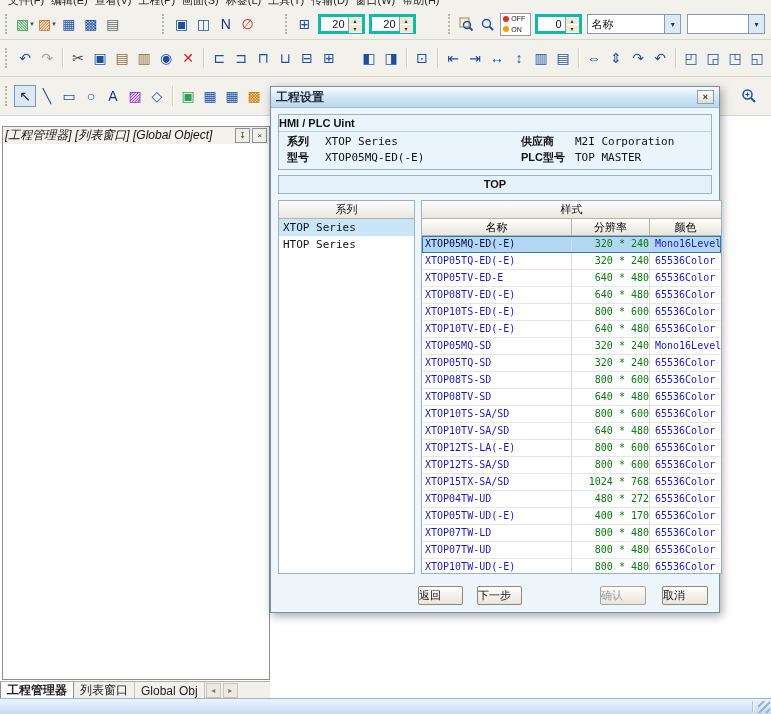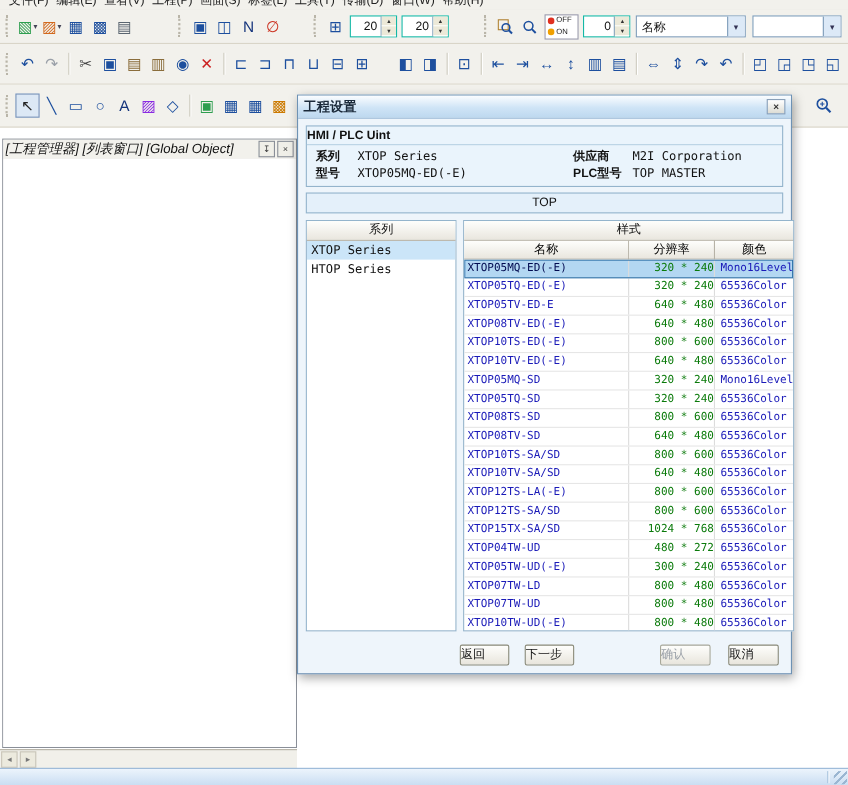--- a/index.html
+++ b/index.html
@@ -17,21 +17,21 @@
   .row3{top:77px;height:39px;}
   .tgrip{width:3px;height:20px;margin:0 4px 0 2px;border-left:2px dotted #b9b5a8;}
   .tsep{width:1px;height:20px;background:#cfccc0;margin:0 4px;box-shadow:1px 0 0 #fff;}
   .tgroup{display:flex;align-items:center;}
   .tbtn{width:22px;height:22px;display:flex;align-items:center;justify-content:center;border:1px solid transparent;box-sizing:border-box;}
   .tbtn .gl{font-size:14px;line-height:1;}
   .tbtn .dd{font-size:7px;color:#445;margin-left:1px;}
   .tbtn.active{border:1px solid #7a93b8;background:#dce8f5;}
   .spacer{flex:1;}
 
-  .spin{display:inline-flex;height:20px;border:1px solid #14b8a6;background:#fff;margin:0 2px;box-sizing:border-box;}
+  .spin{display:inline-flex;height:20px;border:3px solid #14b8a6;background:#fff;margin:0 2px;box-sizing:border-box;}
   .spin-val{width:24px;font-size:11px;display:flex;align-items:center;justify-content:flex-end;padding-right:3px;color:#111;}
   .spin-btns{display:flex;flex-direction:column;width:13px;border-left:1px solid #7f9db9;}
   .spin-btns i{flex:1;font-style:normal;font-size:6px;display:flex;align-items:center;justify-content:center;background:#ece9d8;color:#333;border-bottom:1px solid #fff;}
 
   .combo{display:inline-flex;height:20px;border:1px solid #7f9db9;background:#fff;align-items:center;margin:0 3px;box-sizing:border-box;}
   .combo-val{font-size:11px;padding:0 4px;flex:1;white-space:nowrap;overflow:hidden;color:#111;}
   .combo-arrow{width:15px;height:100%;background:#dce9f7;border-left:1px solid #7f9db9;display:flex;align-items:center;justify-content:center;font-size:8px;color:#335;}
 
   .onoff{width:32px;height:23px;border:1px solid #99a;background:#fff;display:flex;flex-direction:column;font-size:7px;line-height:1;margin:0 2px;box-sizing:border-box;}
   .oo-row{flex:1;display:flex;align-items:center;gap:2px;padding-left:2px;color:#222;}
@@ -63,21 +63,21 @@
   .dlg-title{height:20px;flex:none;background:linear-gradient(#fbfdff,#cfe4f6 55%,#bdd8ef);display:flex;align-items:center;padding:0 5px;border-bottom:1px solid #9ebcd8;font-size:12px;font-weight:bold;color:#1b2a3a;}
   .dlg-close{margin-left:auto;width:17px;height:14px;border:1px solid #8aa0b8;background:linear-gradient(#fff,#dcdcd4);font-size:9px;display:flex;align-items:center;justify-content:center;color:#333;box-sizing:border-box;}
   .dlg-body{flex:1;padding:6px 7px;position:relative;}
 
   .info-box{border:1px solid #94b4cc;background:#eaf4fc;}
   .info-hdr{height:16px;text-align:left;font-weight:bold;font-size:11px;line-height:16px;border-bottom:1px solid #b9d2e4;color:#111;}
   .info-grid{display:grid;grid-template-columns:38px 196px 54px 1fr;padding:2px 8px 4px;row-gap:1px;font-size:11px;color:#111;align-items:center;}
   .info-grid .lbl{font-weight:bold;}
   .info-grid .val{font-family:"DejaVu Sans Mono","Liberation Mono",monospace;font-size:11px;white-space:nowrap;}
 
-  .top-band{margin-top:5px;border:1px solid #94b4cc;background:#e4f0fa;height:17px;line-height:17px;text-align:center;font-weight:normal;font-size:11px;color:#111;}
+  .top-band{margin-top:5px;border:1px solid #94b4cc;background:#e4f0fa;height:17px;line-height:17px;text-align:center;font-weight:bold;font-size:11px;color:#111;}
 
   .panels{margin-top:6px;display:flex;gap:6px;height:374px;}
   .series-panel{width:137px;flex:none;border:1px solid #94b4cc;background:#fff;display:flex;flex-direction:column;box-sizing:border-box;}
   .ph{height:17px;flex:none;line-height:16px;text-align:center;font-size:11px;background:linear-gradient(#fefefc,#e9e6de);border-bottom:1px solid #b6b2a6;color:#111;}
   .series-list{flex:1;overflow:hidden;}
   .series-item{height:17px;line-height:17px;padding-left:4px;font-family:"DejaVu Sans Mono","Liberation Mono",monospace;font-size:11px;color:#111;}
   .series-item.sel{background:#cbe5f8;}
 
   .style-panel{flex:1;border:1px solid #94b4cc;background:#fff;display:flex;flex-direction:column;box-sizing:border-box;}
   .col-hdrs{display:flex;height:17px;flex:none;}
@@ -390,20 +390,25 @@
   <div class="left-panel">
     <div class="panel-title">
       <span class="pt-text">[工程管理器] [列表窗口] [Global Object]</span>
       <span class="pt-btn">↧</span>
       <span class="pt-btn">×</span>
     </div>
     <div class="panel-body"></div>
   </div>
 
   <div class="tabstrip">
+    <span id="tabList" style="display:flex;">
+        <span class="tab active">工程管理器</span>
+        <span class="tab">列表窗口</span>
+        <span class="tab">Global Obj</span>
+      </span>
     <span class="tab-arrow">◂</span>
     <span class="tab-arrow">▸</span>
   </div>
 
   <div class="statusbar">
     <span class="sb-div"></span>
     <span class="sb-grip"></span>
   </div>
 
   <div class="dialog">
@@ -522,21 +527,21 @@
                 <span class="cell c-res">1024 * 768</span>
                 <span class="cell c-color">65536Color</span>
               </div>
               <div class="row">
                 <span class="cell c-name">XTOP04TW-UD</span>
                 <span class="cell c-res">480 * 272</span>
                 <span class="cell c-color">65536Color</span>
               </div>
               <div class="row">
                 <span class="cell c-name">XTOP05TW-UD(-E)</span>
-                <span class="cell c-res">300 * 240</span>
+                <span class="cell c-res">400 * 170</span>
                 <span class="cell c-color">65536Color</span>
               </div>
               <div class="row">
                 <span class="cell c-name">XTOP07TW-LD</span>
                 <span class="cell c-res">800 * 480</span>
                 <span class="cell c-color">65536Color</span>
               </div>
               <div class="row">
                 <span class="cell c-name">XTOP07TW-UD</span>
                 <span class="cell c-res">800 * 480</span>

